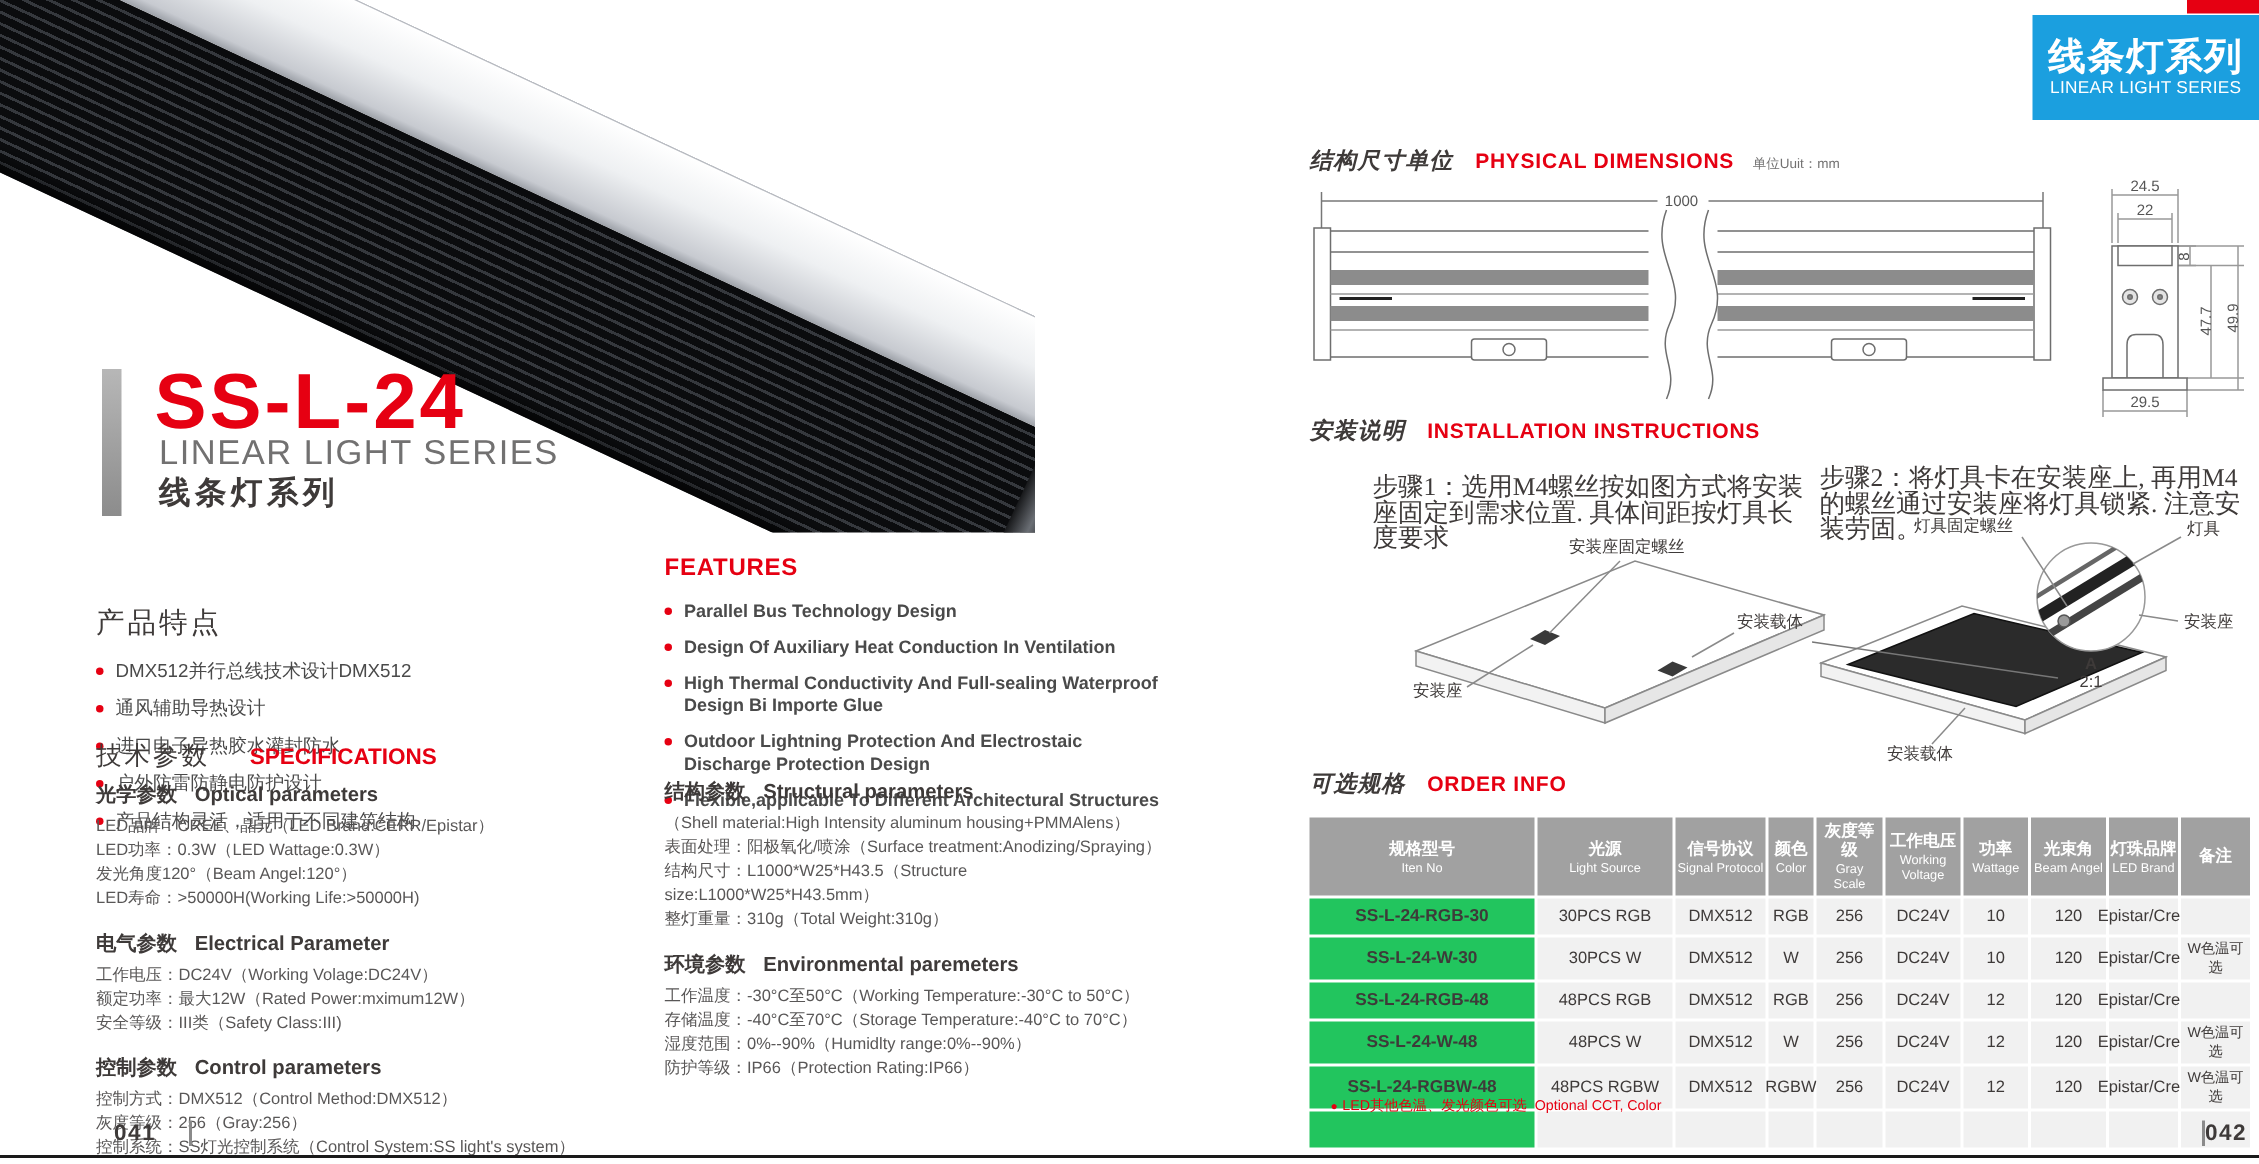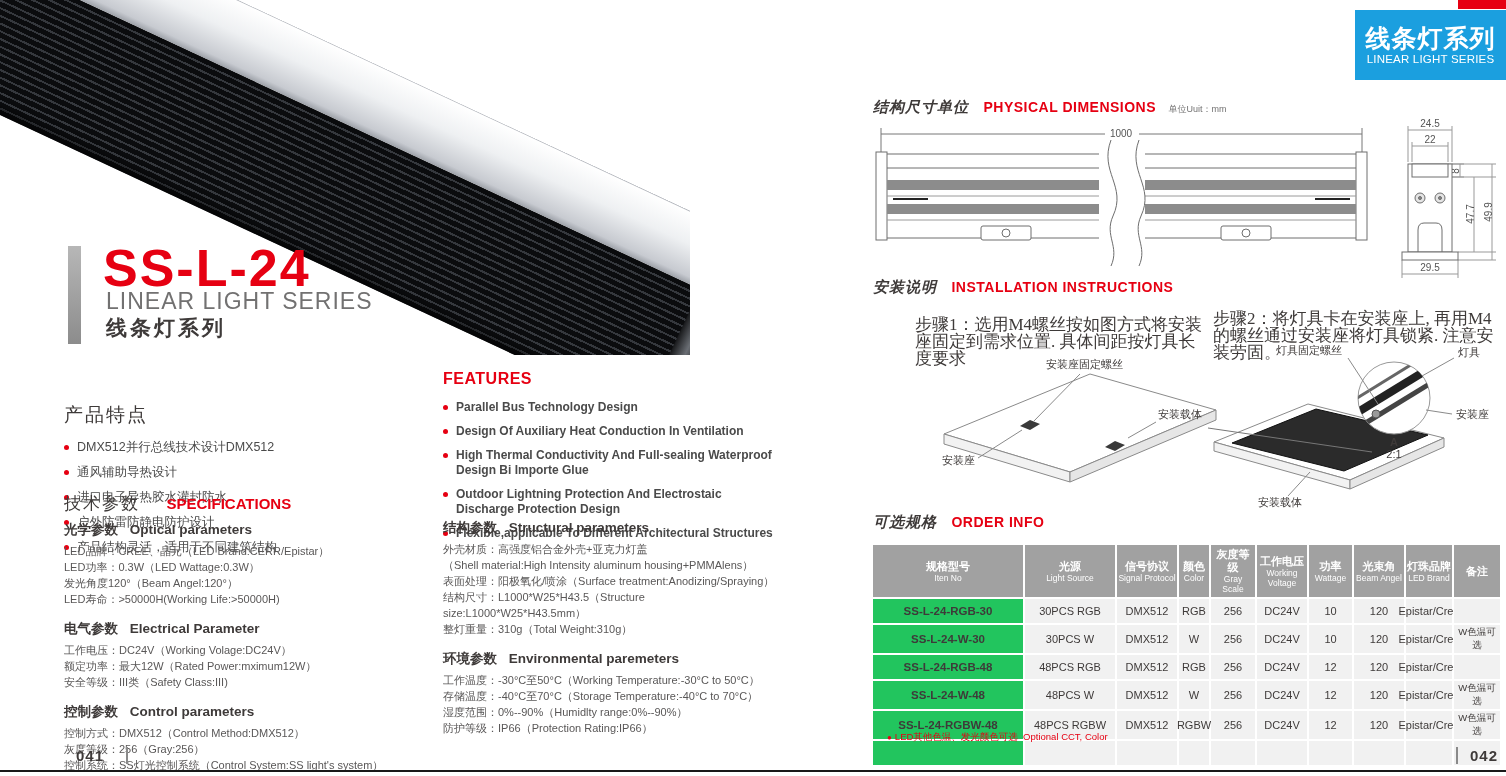--- a/index.html
+++ b/index.html
@@ -69,21 +69,21 @@
       min-height:22px;padding:1px 2px;text-align:center;}
   .td:first-child{background:#22c55e;font-weight:bold;font-size:11.5px;}
   .td:last-child{font-size:9.5px;}
   .footnote{position:absolute;left:887px;top:731px;font-size:9.5px;font-weight:normal;color:#e60012;}
   .footnote .dot{font-size:8px;margin-right:3px;}
 
   
   .footer-line{position:absolute;left:0;bottom:4px;width:1506px;height:2px;background:#1a1a1a;}
   .pageno{position:absolute;bottom:12px;font-size:15px;font-weight:bold;color:#3e3a39;letter-spacing:1px;}
   .pageno.left{left:76px;border-right:2px solid #8a8a8a;padding-right:22px;}
-  .pageno.right{right:8px;border-left:2px solid #8a8a8a;padding-left:12px;}
+  .pageno.right{right:8px;border-left:2px solid #8a8a8a;padding-left:0;}
 
   svg text{font-family:"Liberation Sans","DejaVu Sans",sans-serif;}
   .dim{font-size:10px;fill:#555;}
   .lbl{font-size:11px;fill:#3e3a39;}
 </style>
 </head>
 <body>
 
 <div id="canvas">
 
@@ -164,21 +164,20 @@
     </div>
   </div>
 
   <div class="abs" style="left:443px;top:519px;width:340px">
     <div class="spec-group">
       <div class="spec-title">
         <span>结构参数</span>
         <span class="en">Structural parameters</span>
       </div>
       <div class="spec-lines">
-          <div>外壳材质：高强度铝合金外壳+亚克力灯盖</div>
           <div>（Shell material:High Intensity aluminum housing+PMMAlens）</div>
           <div>表面处理：阳极氧化/喷涂（Surface treatment:Anodizing/Spraying）</div>
           <div>结构尺寸：L1000*W25*H43.5（Structure size:L1000*W25*H43.5mm）</div>
           <div>整灯重量：310g（Total Weight:310g）</div>
         </div>
     </div>
     <div class="spec-group">
       <div class="spec-title">
         <span>环境参数</span>
         <span class="en">Environmental paremeters</span>

